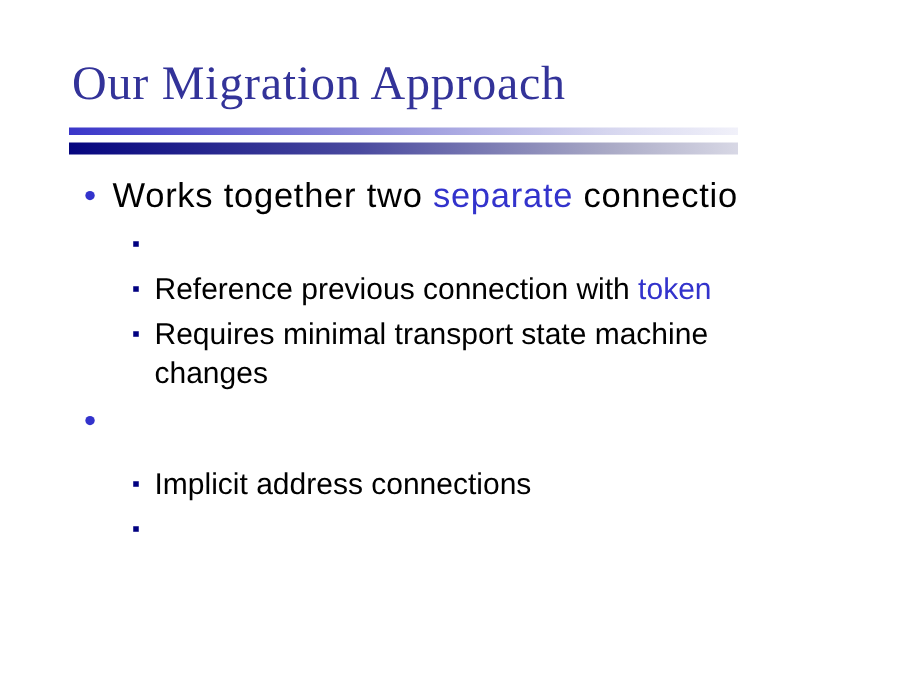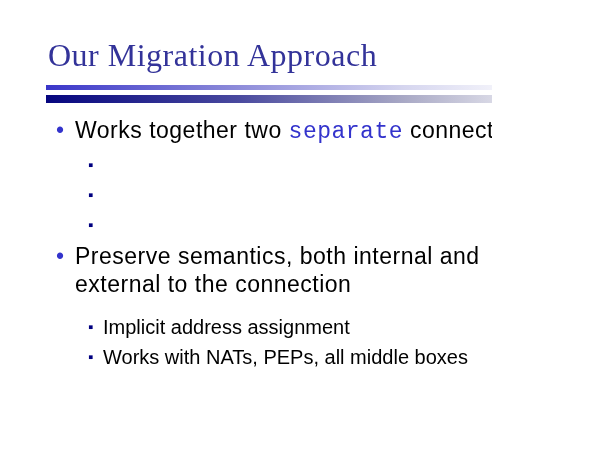--- a/index.html
+++ b/index.html
@@ -86,51 +86,50 @@
     padding-left: 40px;
   }
   .item.l2 .marker {
     flex: 0 0 15px;
     font-size: 15px;
     line-height: 26px;
     color: var(--bullet2-color, #000080);
   }
   .accent {
     color: var(--accent-color, #3333cc);
-    font-family: Liberation Mono, monospace;
   }
 </style>
 </head>
 <body>
 
 <div class="slide" style="--title-color: #333399; --body-color: #000000; --accent-color: #3333cc; --bullet1-color: #3333cc; --bullet2-color: #000080; --rule-thin-start: #3a36c9; --rule-thick-start: #06067f;">
   <h1 class="title">Our Migration Approach</h1>
   <div class="rule-thin"></div>
   <div class="rule-thick"></div>
   <div class="content" id="bullet-list">
       <div class="item l1">
         <span class="marker">•</span>
         <span class="text"><span>Works together two </span><span class="accent">separate</span><span> connection</span></span>
       </div>
       <div class="item l2">
         <span class="marker">▪</span>
       </div>
       <div class="item l2">
         <span class="marker">▪</span>
+        <span class="text"><span>Reference previous connection with </span><span class="accent">token</span></span>
       </div>
       <div class="item l2">
         <span class="marker">▪</span>
+        <span class="text"><span>Requires minimal transport state machine
+changes</span></span>
       </div>
       <div class="item l1" style="margin-bottom: 16px;">
         <span class="marker">•</span>
-        <span class="text"><span>Preserve semantics, both internal and
-external to the connection</span></span>
       </div>
       <div class="item l2">
         <span class="marker">▪</span>
-        <span class="text"><span>Implicit address assignment</span></span>
+        <span class="text"><span>Implicit address connections</span></span>
       </div>
       <div class="item l2">
         <span class="marker">▪</span>
-        <span class="text"><span>Works with NATs, PEPs, all middle boxes</span></span>
       </div>
     </div>
 </div>
 
 </body></html>

